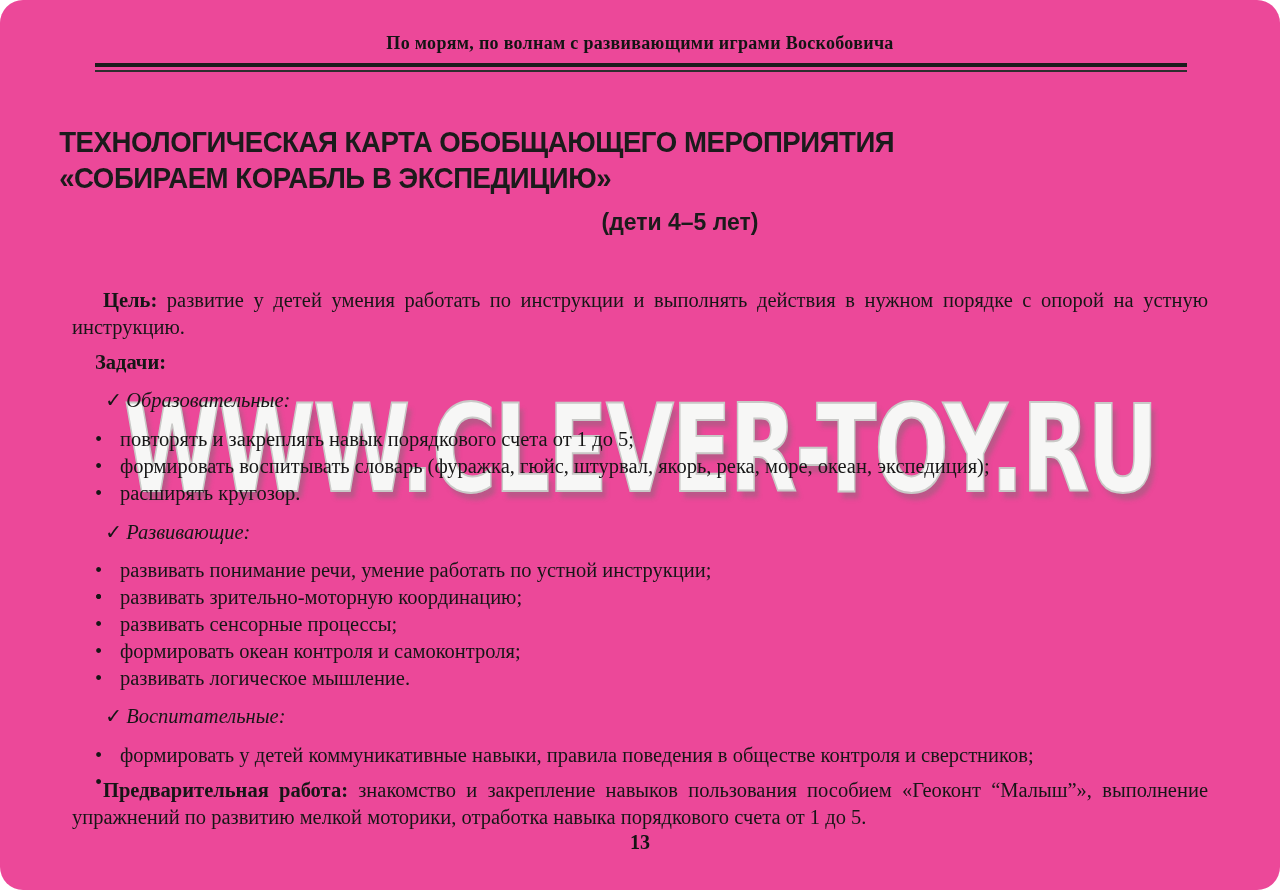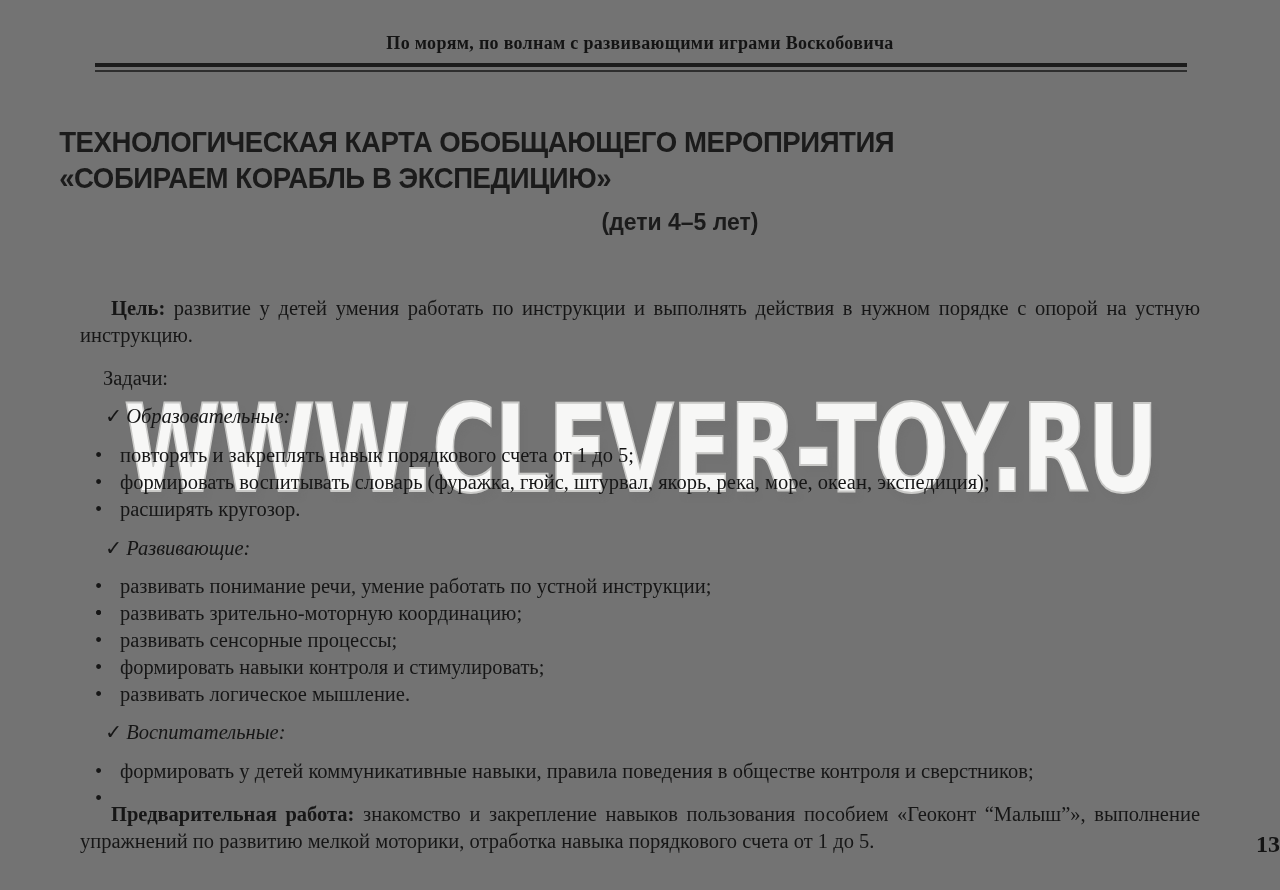--- a/index.html
+++ b/index.html
@@ -4,24 +4,25 @@
 <style>
   html, body {
     margin: 0;
     padding: 0;
     background: #ffffff;
   }
   .page {
     position: relative;
     width: 1280px;
     height: 890px;
-    background: #737373;
+    background: #ec4899;
     overflow: hidden;
     font-family: "Liberation Serif", serif;
     color: #161616;
+    border-radius: 23px;
   }
   .running-header {
     position: absolute;
     top: 33px;
     left: 0;
     width: 100%;
     text-align: center;
     font-family: "Liberation Serif", serif;
     font-weight: bold;
     font-size: 18px;
@@ -90,31 +91,31 @@
   .body-text {
     position: absolute;
     top: 279px;
     left: 64px;
     width: 1152px;
     font-size: 20.5px;
     line-height: 26.8px;
     z-index: 2;
   }
   .para {
-    margin: 16px;
+    margin: 8px;
     text-align: justify;
     text-indent: 31px;
   }
   .lead {
     font-weight: bold;
   }
   .tasks-label {
-    margin: 8px;
+    margin: 0;
     padding-left: 31px;
-    font-weight: normal;
+    font-weight: bold;
   }
   .check-line {
     margin: 12px;
     padding-left: 29px;
     font-style: italic;
   }
   .check-mark {
     font-style: normal;
     padding-right: 4px;
   }
@@ -126,24 +127,24 @@
   .bullet-dot {
     position: absolute;
     left: 31px;
     top: 0;
   }
   .page-number {
     position: absolute;
     top: 831px;
     left: 0;
     width: 100%;
-    text-align: right;
+    text-align: center;
     font-family: "Liberation Serif", serif;
     font-weight: bold;
-    font-size: 24px;
+    font-size: 20px;
     color: #141414;
     z-index: 2;
   }
 </style>
 </head>
 <body>
 
 <div class="page">
 
   <div class="running-header">По морям, по волнам с развивающими играми Воскобовича</div>
@@ -168,21 +169,21 @@
     <div id="sections">
         <p class="check-line"><span class="check-mark">✓</span><span>Образовательные:</span></p>
         <p class="bullet-item"><span class="bullet-dot">•</span><span>повторять и закреплять навык порядкового счета от 1 до 5;</span></p>
         <p class="bullet-item"><span class="bullet-dot">•</span><span>формировать воспитывать словарь (фуражка, гюйс, штурвал, якорь, река, море, океан, экспедиция);</span></p>
         <p class="bullet-item"><span class="bullet-dot">•</span><span>расширять кругозор.</span></p>
         <p class="check-line"><span class="check-mark">✓</span><span>Развивающие:</span></p>
         <p class="bullet-item"><span class="bullet-dot">•</span><span>развивать понимание речи, умение работать по устной инструкции;</span></p>
         <p class="bullet-item"><span class="bullet-dot">•</span></p>
         <p class="bullet-item"><span class="bullet-dot">•</span><span>развивать зрительно-моторную координацию;</span></p>
         <p class="bullet-item"><span class="bullet-dot">•</span><span>развивать сенсорные процессы;</span></p>
-        <p class="bullet-item"><span class="bullet-dot">•</span><span>формировать навыки контроля и стимулировать;</span></p>
+        <p class="bullet-item"><span class="bullet-dot">•</span><span>формировать океан контроля и самоконтроля;</span></p>
         <p class="bullet-item"><span class="bullet-dot">•</span><span>развивать логическое мышление.</span></p>
         <p class="check-line"><span class="check-mark">✓</span><span>Воспитательные:</span></p>
         <p class="bullet-item"><span class="bullet-dot">•</span><span>формировать у детей коммуникативные навыки, правила поведения в обществе контроля и сверстников;</span></p>
         <p class="bullet-item"><span class="bullet-dot">•</span></p>
       </div>
 
     <p class="para"><span class="lead">Предварительная работа:</span> <span>знакомство и закрепление навыков пользования пособием «Геоконт “Малыш”», выполнение упражнений по развитию мелкой моторики, отработка навыка порядкового счета от 1 до 5.</span></p>
 
   </div>
 

